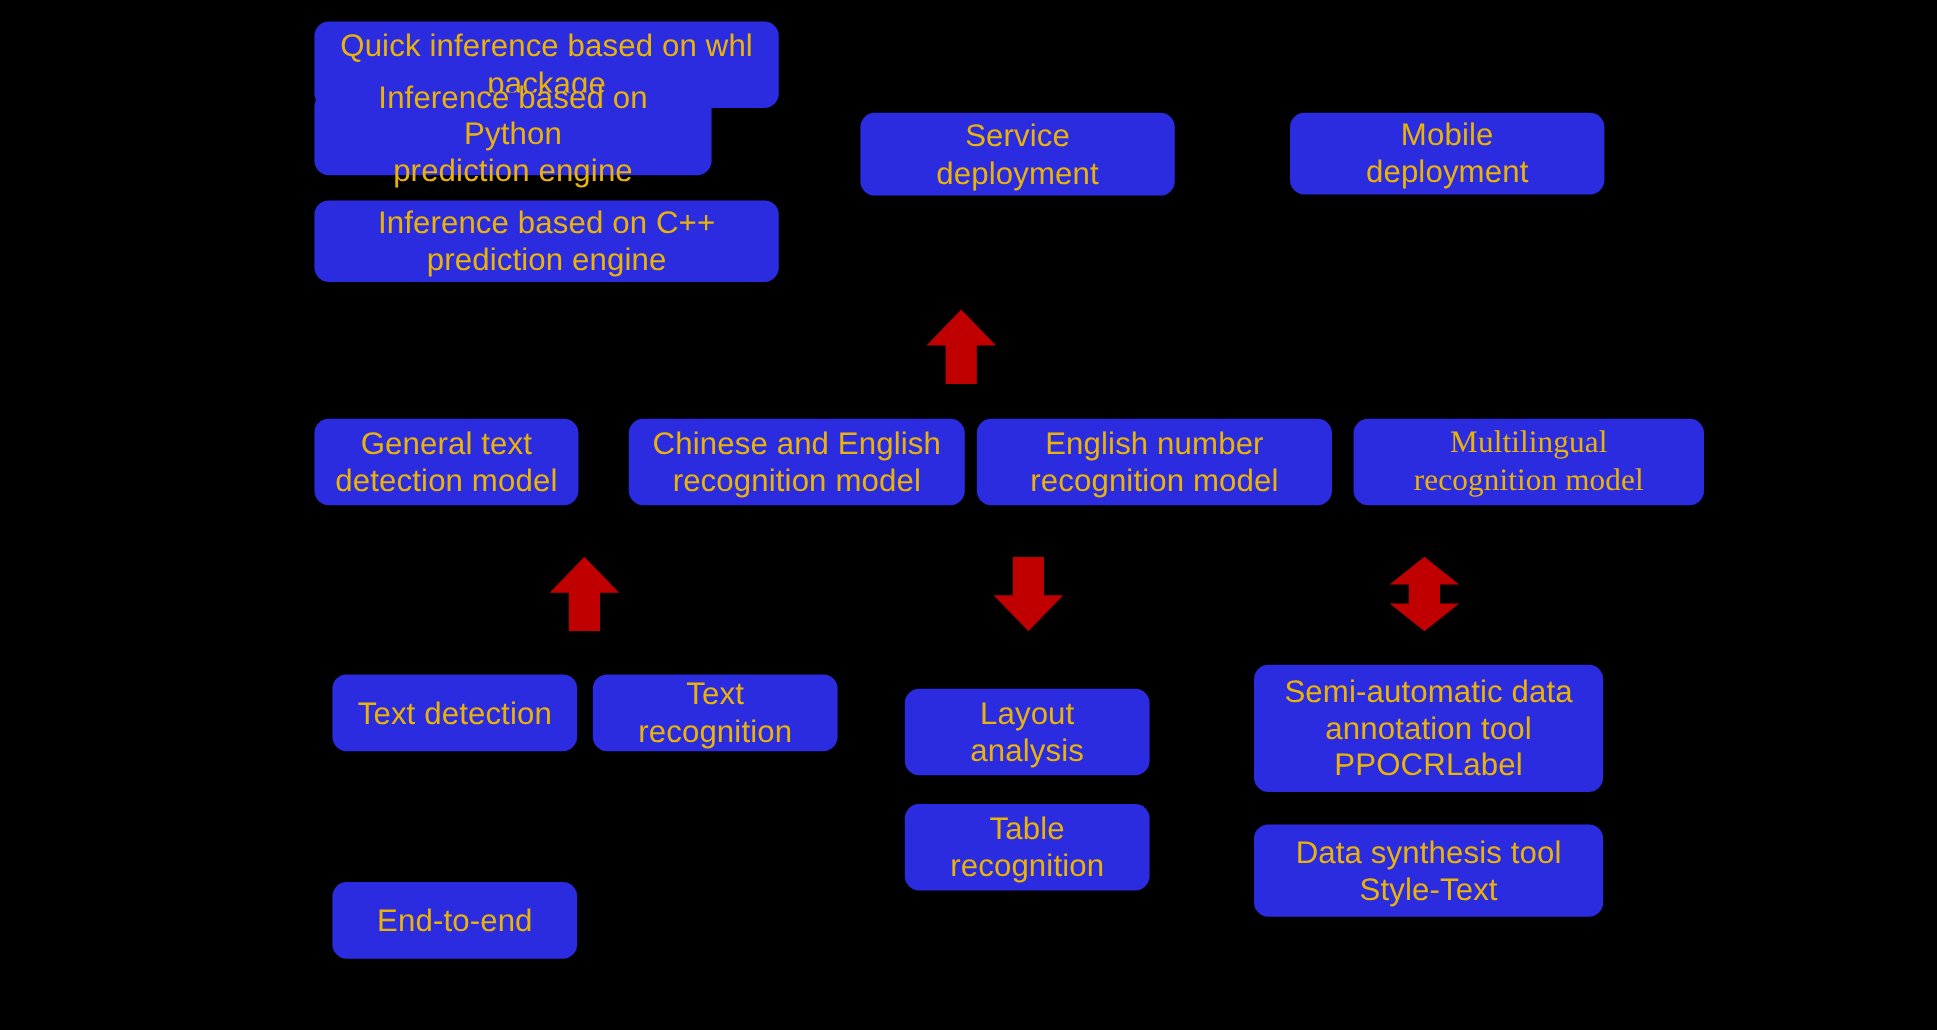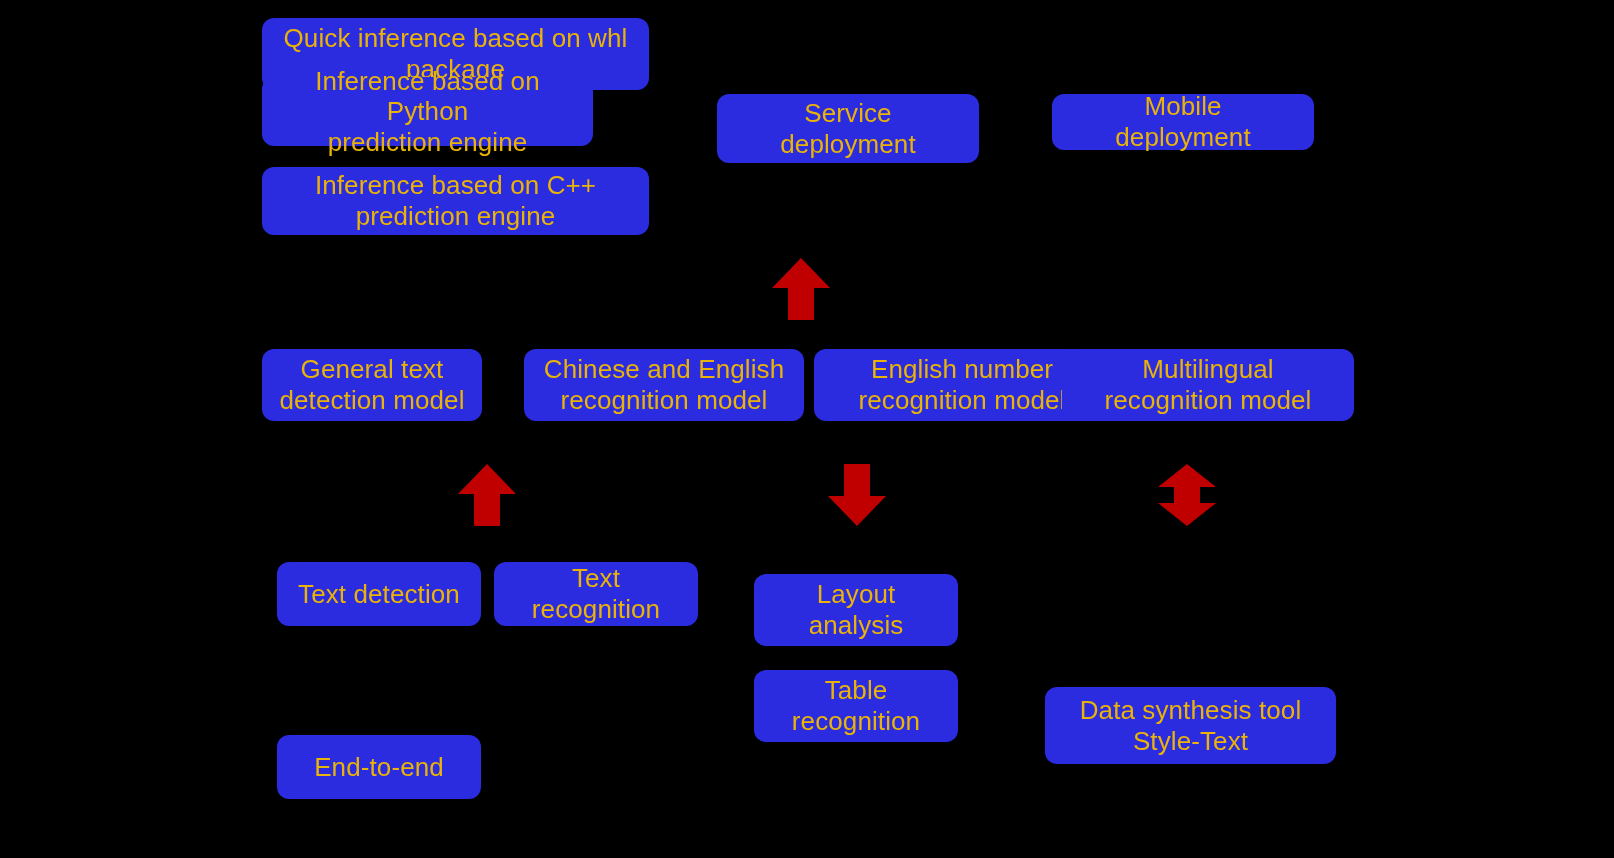--- a/index.html
+++ b/index.html
@@ -52,39 +52,39 @@
 
   <div class="node" style="left:262px; top:77px; width:331px; height:69px;">Inference based on Python
 prediction engine</div>
 
   <div class="node" style="left:262px; top:167px; width:387px; height:68px;">Inference based on C++
 prediction engine</div>
 
   <div class="node" style="left:717px; top:94px; width:262px; height:69px;">Service
 deployment</div>
 
-  <div class="node" style="left:1052px; top:94px; width:262px; height:56px;">Mobile
+  <div class="node" style="left:1075px; top:94px; width:262px; height:68px;">Mobile
 deployment</div>
 
   <div class="arrow" style="left:772px; top:258px; width:58px; height:62px;">
     <svg width="58" height="62" viewBox="0 0 58 62">
       <polygon points="29,0 58,30 42,30 42,62 16,62 16,30 0,30" fill="#C00000"></polygon>
     </svg>
   </div>
 
   <div class="node" style="left:262px; top:349px; width:220px; height:72px;">General text
 detection model</div>
 
   <div class="node" style="left:524px; top:349px; width:280px; height:72px;">Chinese and English
 recognition model</div>
 
   <div class="node" style="left:814px; top:349px; width:296px; height:72px;">English number
 recognition model</div>
 
-  <div class="node" style="left:1062px; top:349px; width:292px; height:72px;">Multilingual
+  <div class="node" style="left:1128px; top:349px; width:292px; height:72px;font-family:Liberation Serif, serif;">Multilingual
 recognition model</div>
 
   <div class="arrow" style="left:458px; top:464px; width:58px; height:62px;">
     <svg width="58" height="62" viewBox="0 0 58 62">
       <polygon points="29,0 58,30 42,30 42,62 16,62 16,30 0,30" fill="#C00000"></polygon>
     </svg>
   </div>
 
   <div class="arrow" style="left:828px; top:464px; width:58px; height:62px;">
     <svg width="58" height="62" viewBox="0 0 58 62">
@@ -104,17 +104,20 @@
 recognition</div>
 
   <div class="node" style="left:754px; top:574px; width:204px; height:72px;">Layout
 analysis</div>
 
   <div class="node" style="left:277px; top:735px; width:204px; height:64px;">End-to-end</div>
 
   <div class="node" style="left:754px; top:670px; width:204px; height:72px;">Table
 recognition</div>
 
+  <div class="node" style="left:1045px; top:554px; width:291px; height:106px;">Semi-automatic data
+annotation tool
+PPOCRLabel</div>
 
   <div class="node" style="left:1045px; top:687px; width:291px; height:77px;">Data synthesis tool
 Style-Text</div>
 
 </div>
 
 </body></html>

